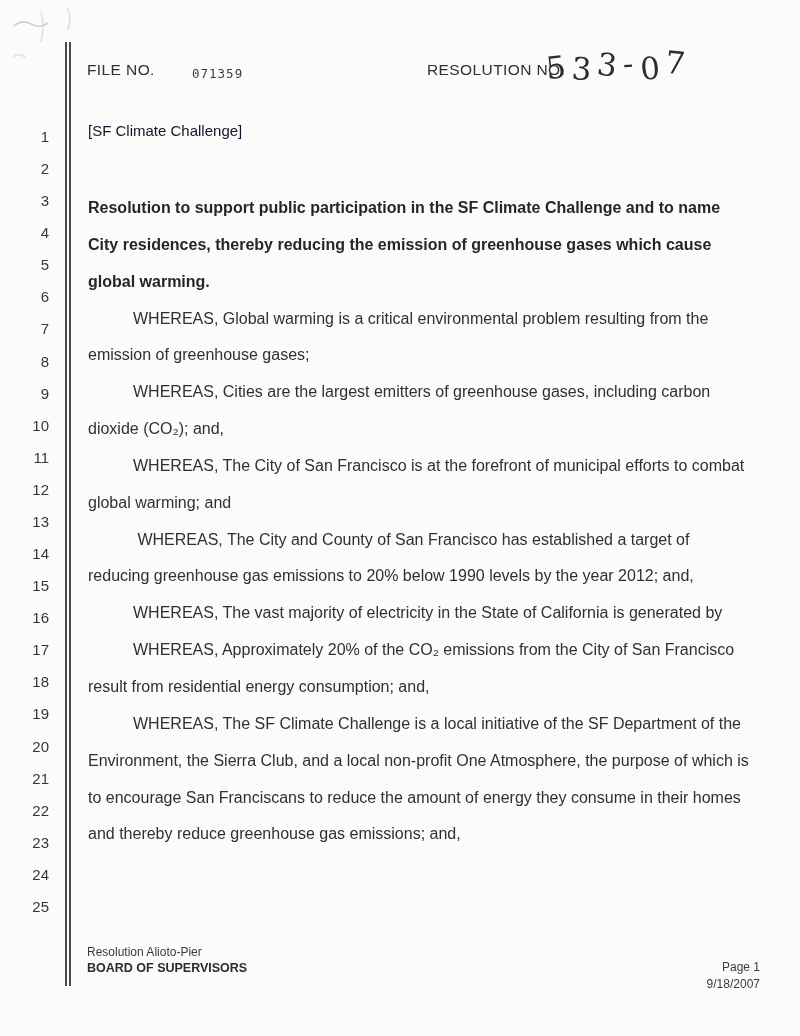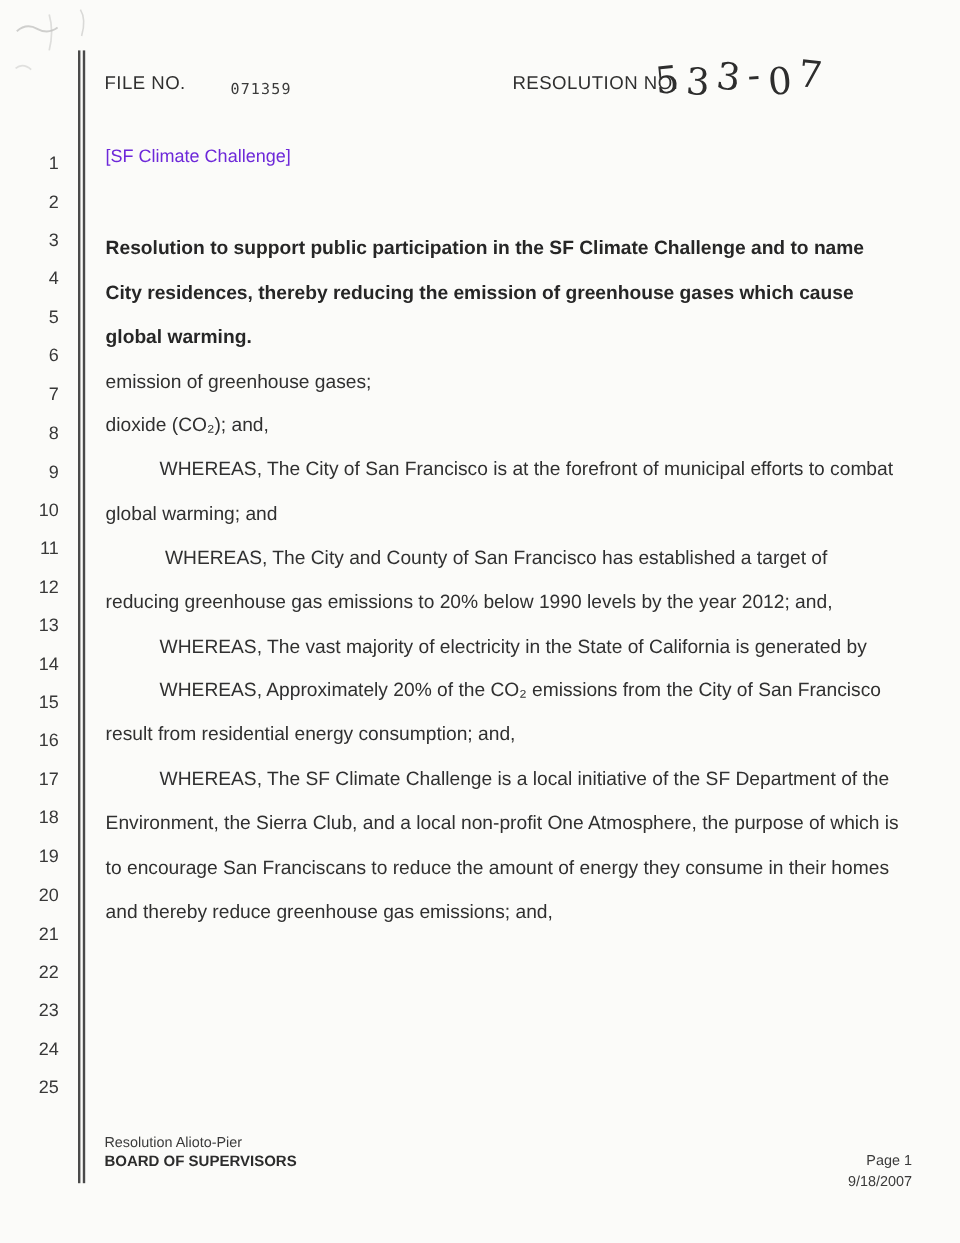--- a/index.html
+++ b/index.html
@@ -33,21 +33,21 @@
     letter-spacing:1px;color:#3c3c3c;
   }
   .res-label{left:427px;}
   .res-number{
     position:absolute;left:546px;top:48px;
     font-family:"DejaVu Serif", serif;font-size:31px;color:#2d2d2d;
     letter-spacing:6px;
   }
   .res-number span{display:inline-block;}
   
-  .tagline{position:absolute;left:88px;top:122px;font-size:15px;color:#6d28d9;}
+  .tagline{position:absolute;left:88px;top:122px;font-size:15px;color:#0f172a;}
   
   .doc-body{position:absolute;left:88px;top:190px;width:700px;}
   .bodyline{
     height:36.85px;line-height:36.85px;font-size:16px;
     white-space:pre;color:#303030;
   }
   .bodyline.bold{font-weight:bold;color:#262626;}
   .bodyline.indent{padding-left:45px;}
   
   .footer-left{position:absolute;left:87px;top:944px;font-size:12px;line-height:16px;color:#3a3a3a;}
@@ -102,21 +102,23 @@
   <div class="file-number">071359</div>
   <div class="hdr-label res-label">RESOLUTION NO.</div>
   <div class="res-number"><span style="transform: rotate(-6deg) translateY(1px);">5</span><span style="transform: rotate(4deg) translateY(3px);">3</span><span style="transform: rotate(7deg) translateY(-1px);">3</span><span style="transform: rotate(-4deg) translateY(-3px);">-</span><span style="transform: rotate(-5deg) translateY(2px);">0</span><span style="transform: rotate(6deg) translateY(-3px);">7</span></div>
 
   <div class="tagline">[SF Climate Challenge]</div>
 
   <div class="doc-body">
       <div class="bodyline bold">Resolution to support public participation in the SF Climate Challenge and to name</div>
       <div class="bodyline bold">City residences, thereby reducing the emission of greenhouse gases which cause</div>
       <div class="bodyline bold">global warming.</div>
+      <div class="bodyline indent">WHEREAS, Global warming is a critical environmental problem resulting from the</div>
       <div class="bodyline">emission of greenhouse gases;</div>
+      <div class="bodyline indent">WHEREAS, Cities are the largest emitters of greenhouse gases, including carbon</div>
       <div class="bodyline">dioxide (CO₂); and,</div>
       <div class="bodyline indent">WHEREAS, The City of San Francisco is at the forefront of municipal efforts to combat</div>
       <div class="bodyline">global warming; and</div>
       <div class="bodyline indent"> WHEREAS, The City and County of San Francisco has established a target of</div>
       <div class="bodyline">reducing greenhouse gas emissions to 20% below 1990 levels by the year 2012; and,</div>
       <div class="bodyline indent">WHEREAS, The vast majority of electricity in the State of California is generated by</div>
       <div class="bodyline indent">WHEREAS, Approximately 20% of the CO₂ emissions from the City of San Francisco</div>
       <div class="bodyline">result from residential energy consumption; and,</div>
       <div class="bodyline indent">WHEREAS, The SF Climate Challenge is a local initiative of the SF Department of the</div>
       <div class="bodyline">Environment, the Sierra Club, and a local non-profit One Atmosphere, the purpose of which is</div>

